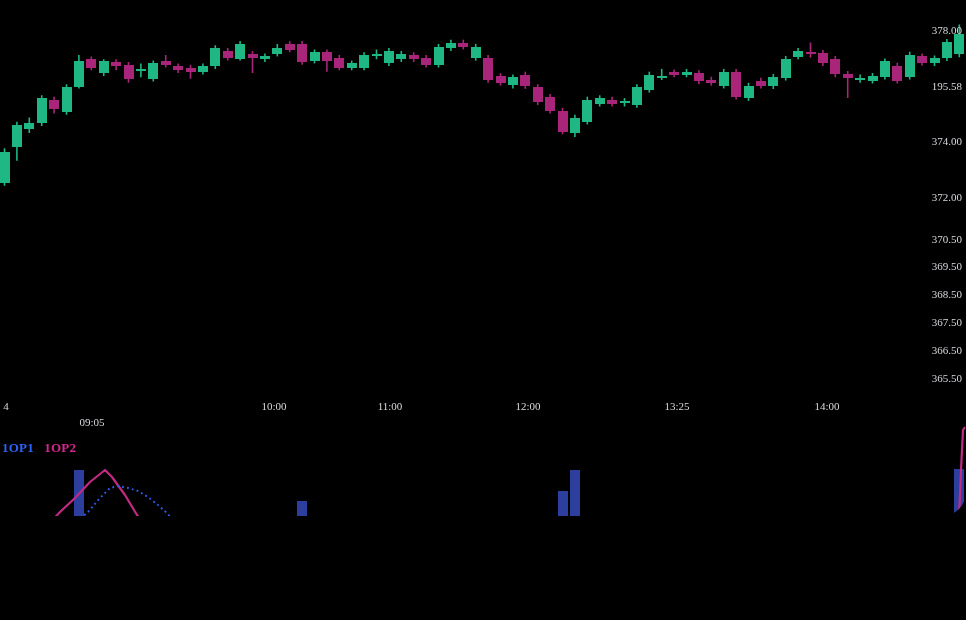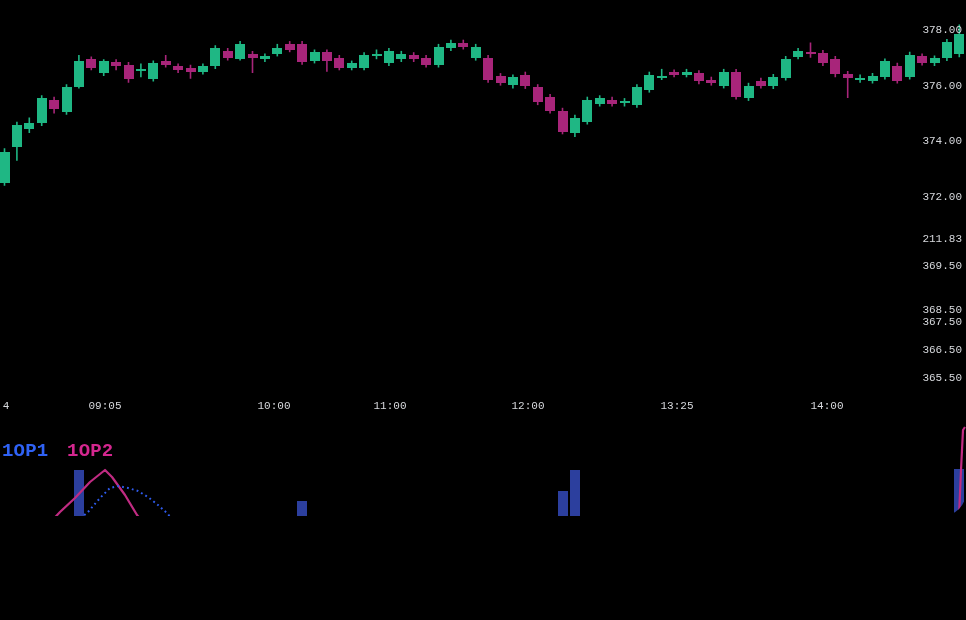--- a/index.html
+++ b/index.html
@@ -1,24 +1,24 @@
 <!DOCTYPE html>
 <html><head>
 <meta charset="utf-8">
 <style>
   html,body{margin:0;padding:0;background:#000;}
   .stage{position:relative;width:966px;height:516px;background:#000;overflow:hidden;
-         font-family:Liberation Mono, monospace;border-radius:24px;}
+         font-family:Liberation Serif, serif;border-radius:24px;}
   .stage svg{position:absolute;left:0;top:0;}
   .axis-label{position:absolute;color:#d7d9dd;font-size:11px;line-height:12px;white-space:nowrap;}
   .price-axis{position:absolute;right:0;top:0;width:42px;height:395px;}
   .price-axis .axis-label{right:4px;text-align:right;}
   .time-axis{position:absolute;left:0;top:395px;width:966px;height:28px;}
   .time-axis .axis-label{top:5px;transform:translateX(-50%);}
-  .legend{position:absolute;left:2px;top:440px;font-size:19px;font-weight:bold;letter-spacing:.2px;}
+  .legend{position:absolute;left:2px;top:440px;font-size:13px;font-weight:bold;letter-spacing:.2px;}
   .legend span{margin-right:7px;cursor:pointer;}
 </style>
 </head>
 <body>
 
 <div class="stage">
 
   <svg id="chart-svg" width="966" height="620" viewBox="0 0 966 620">
     <g id="g-zero">
         <line x1="0" y1="568" x2="966" y2="568" stroke="#9598a1" stroke-width="1" opacity="0.75"></line>
@@ -264,34 +264,34 @@
     <g id="g-op2">
         <polyline points="0,603 10,592 18,568 30,545 45,528 60,512 75,498 90,482 105,470 112,477 125,495 137,515 150,530 163,543 175,556 190,568 200,578 215,583 228,587 240,581 252,580 265,582 278,585 290,590 300,592 313,590 325,587 340,583 352,578 365,574 378,571 395,567 405,557 417,544 427,548 440,541 453,536 465,537 478,545 490,552 502,558 512,562 523,568 535,574 548,578 560,580 573,583 585,582 598,580 610,577 623,573 635,570 648,556 660,548 673,541 687,537 700,536 712,538 725,538 738,540 750,542 763,548 775,555 788,563 800,565 812,560 825,559 837,562 850,564 862,563 875,564 887,566 900,572 912,582 925,592 937,602 943,605 950,602 955,588 958,540 961,470 963,430 965,427" fill="none" stroke="#c02b82" stroke-width="2.2" stroke-linejoin="round"></polyline>
       </g>
     <g id="g-op1">
         <polyline points="0,606 12,598 25,588 38,568 50,552 63,537 75,523 88,512 100,498 110,488 118,486 128,488 138,491 148,497 158,505 168,514 175,524 183,545 190,568 200,575 210,580 220,583 233,584 250,585 267,587 283,588 300,588 317,588 333,588 345,587 358,585 370,582 385,575 402,567 417,558 432,550 447,542 458,538 473,539 490,544 507,549 523,558 538,568 553,575 568,579 583,582 600,581 620,579 640,574 657,568 672,561 690,551 704,544 715,540 725,538 737,538 754,540 771,543 787,546 804,550 821,553 837,557 854,561 871,563 884,565 897,568 911,573 924,580 937,588 949,596 957,587 964,573" fill="none" stroke="#2f5cf0" stroke-width="2" stroke-linejoin="round" stroke-dasharray="1.8 3.2"></polyline>
       </g>
   </svg>
 
   <div class="price-axis" id="price-axis">
       <div class="axis-label" style="top: 24px;">378.00</div>
-      <div class="axis-label" style="top: 80px;">376.00</div>
+      <div class="axis-label" style="top: 80px;">195.58</div>
       <div class="axis-label" style="top: 135px;">374.00</div>
       <div class="axis-label" style="top: 191px;">372.00</div>
-      <div class="axis-label" style="top: 233px;">211.83</div>
+      <div class="axis-label" style="top: 233px;">370.50</div>
       <div class="axis-label" style="top: 260px;">369.50</div>
-      <div class="axis-label" style="top: 304px;">368.50</div>
+      <div class="axis-label" style="top: 288px;">368.50</div>
       <div class="axis-label" style="top: 316px;">367.50</div>
       <div class="axis-label" style="top: 344px; text-align: center;">366.50</div>
       <div class="axis-label" style="top: 372px;">365.50</div>
     </div>
 
   <div class="time-axis" id="time-axis">
       <div class="axis-label" style="left: 6px;">4</div>
-      <div class="axis-label" style="left: 105px;">09:05</div>
+      <div class="axis-label" style="left: 92px; margin-top: 16px;">09:05</div>
       <div class="axis-label" style="left: 230px; margin-left: 44px;">10:00</div>
       <div class="axis-label" style="left: 390px;">11:00</div>
       <div class="axis-label" style="left: 528px;">12:00</div>
       <div class="axis-label" style="left: 677px;">13:25</div>
       <div class="axis-label" style="left: 827px;">14:00</div>
     </div>
 
   <div class="legend">
     <span id="legend-op1" style="color: rgb(47, 98, 245);">1OP1</span>
     <span id="legend-op2" style="color: rgb(212, 39, 143);">1OP2</span>

